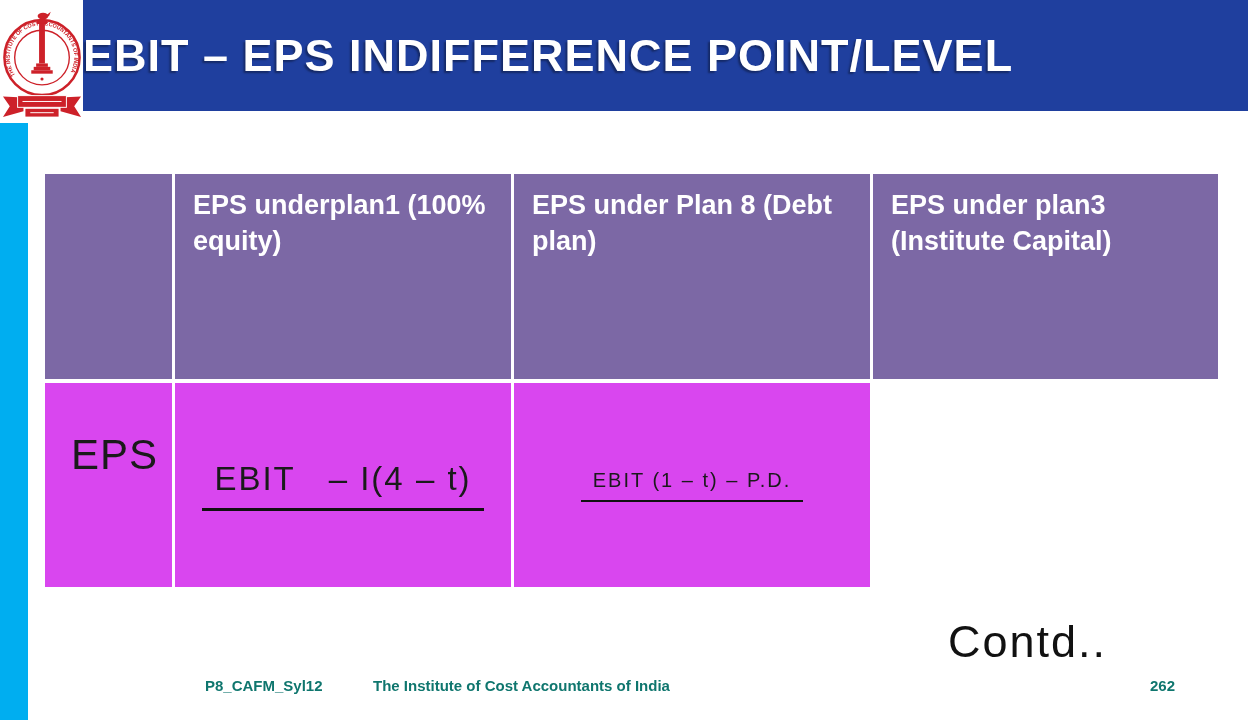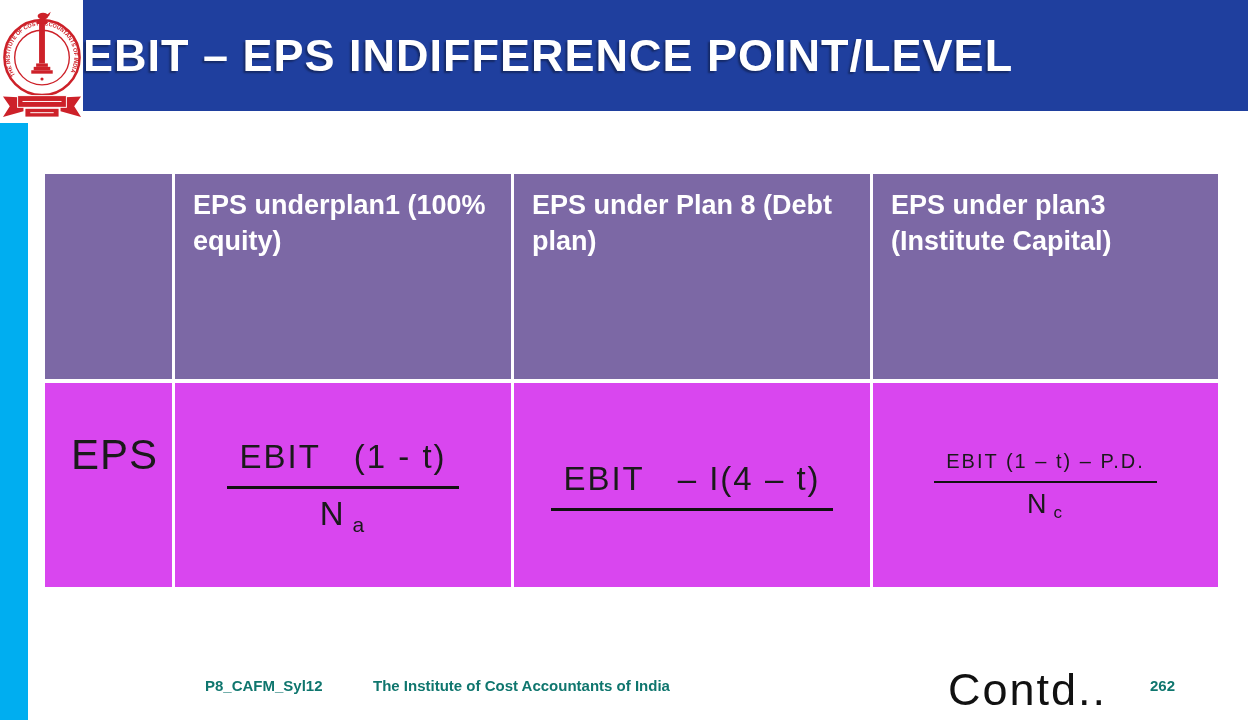--- a/index.html
+++ b/index.html
@@ -49,21 +49,20 @@
   }
   .frac .den{font-size:33px;letter-spacing:2px;margin-top:6px;}
   .frac .den .sub{font-size:21px;position:relative;top:7px;margin-left:7px;}
   .frac.small .num{font-size:20px;padding-bottom:8px;border-bottom-width:2.5px;}
   .frac.small .den{font-size:27px;}
   .frac.small .den .sub{font-size:17px;top:5px;margin-left:5px;}
   
   .contd{
     position:absolute;left:948px;top:616px;font-size:45px;color:#111111;
     letter-spacing:2px;
-    margin-top:48px;
   }
   
   .footer-item{
     position:absolute;top:677px;color:#0f766e;font-weight:700;font-size:15px;
     white-space:nowrap;
   }
   .footer-left{left:205px;}
   .footer-center{left:373px;}
   .footer-right{left:1150px;}
 </style>
@@ -110,37 +109,30 @@
   <div class="stripe"></div>
 
   <div class="table">
     <div class="cell head"></div>
     <div class="cell head">EPS underplan1 (100% equity)</div>
     <div class="cell head">EPS under Plan 8 (Debt plan)</div>
     <div class="cell head">EPS under plan3 (Institute Capital)</div>
 
     <div class="cell body rowlabel">EPS</div>
 
-    <div class="cell body formula">
-      <div class="frac">
-        <div class="num">EBIT   (1 - t)</div>
-        <div class="den"><span>N</span><span class="sub">a</span></div>
-      </div>
-    </div>
 
     <div class="cell body formula">
       <div class="frac">
         <div class="num">EBIT   – I(4 – t)</div>
       </div>
     </div>
 
     <div class="cell body formula">
       <div class="frac small">
         <div class="num">EBIT (1 – t) – P.D.</div>
-        <div class="den"><span>N</span><span class="sub">c</span></div>
       </div>
     </div>
   </div>
 
   <div class="contd">Contd..</div>
 
   <div class="footer-item footer-left">P8_CAFM_Syl12</div>
   <div class="footer-item footer-center">The Institute of Cost Accountants of India</div>
   <div class="footer-item footer-right">262</div>
 

